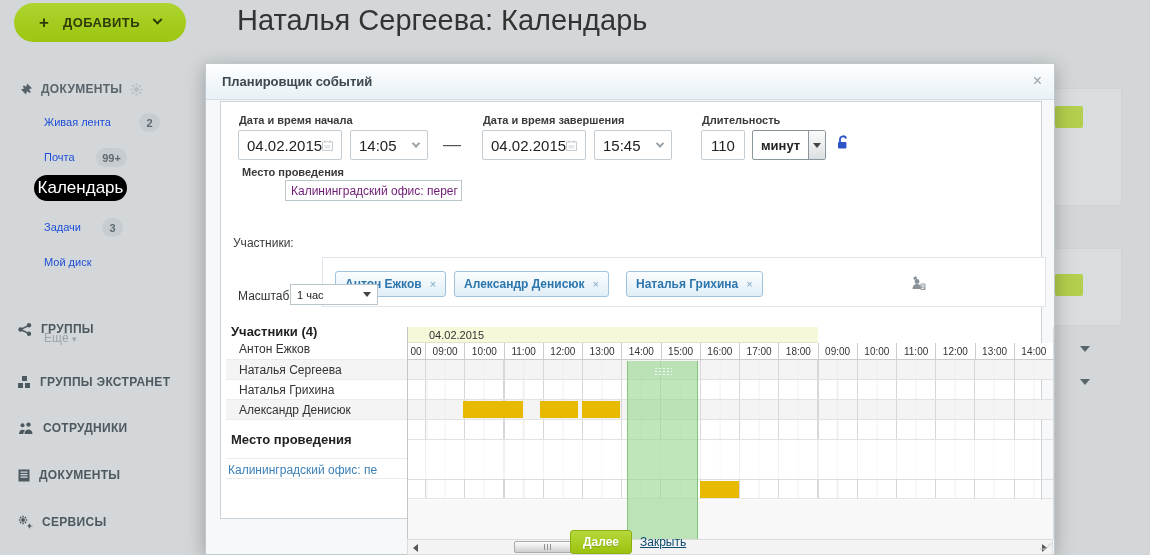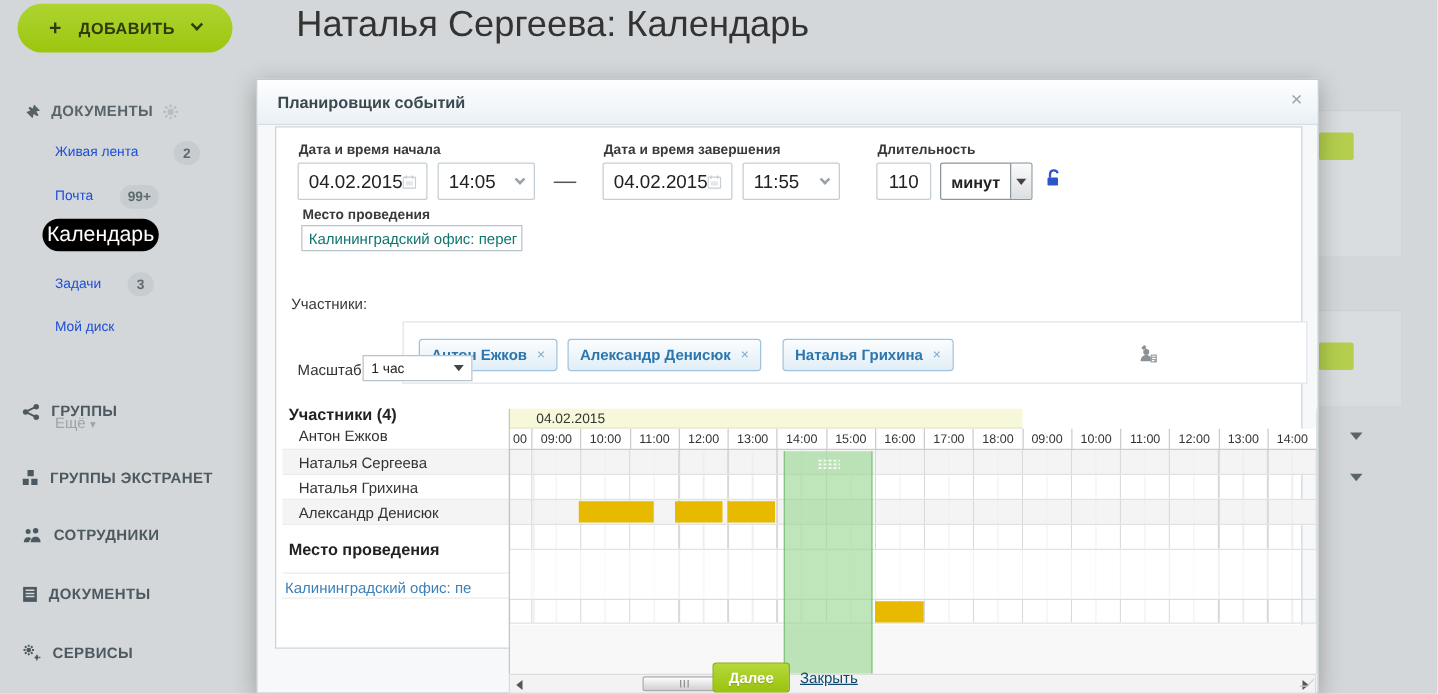--- a/index.html
+++ b/index.html
@@ -56,21 +56,21 @@
     border-bottom:2px solid #97a1a8; transform:rotate(45deg) translate(-1px,-1px); }
   .dash { position:absolute; font-size:18px; color:#555; }
   .unit-sel { position:absolute; border:1px solid #8b959c; border-radius:2px; background:#fff;
     height:30px; display:flex; align-items:stretch; }
   .unit-sel .u-lbl { font-size:13px; font-weight:bold; color:#222; display:flex; align-items:center; padding:0 8px; }
   .unit-sel .u-arrow { width:17px; border-left:1px solid #8b959c;
     background:linear-gradient(#fbfbfb,#dcdfe1); display:flex; align-items:center; justify-content:center; }
   .tri-down { width:0; height:0; border-left:4px solid transparent; border-right:4px solid transparent;
     border-top:5px solid #444; }
   .small-inp { position:absolute; background:#fff; border:1px solid #b9c4cb; font-size:12px;
-    color:#0f766e; display:flex; align-items:center; padding:0 5px; white-space:nowrap; overflow:hidden; }
+    color:#701a75; display:flex; align-items:center; padding:0 5px; white-space:nowrap; overflow:hidden;margin-left:44px; }
 
   
   .chip-box { position:absolute; left:101px; top:155px; width:724px; height:50px;
     background:#fff; border:1px solid #dfe5ea; }
   .chip { position:absolute; top:13px; height:26px; border:1px solid #9fc3de; border-radius:3px;
     background:linear-gradient(#fbfdfe,#e1eef7); display:flex; align-items:center; gap:8px;
     padding:0 9px; font-size:12px; font-weight:bold; color:#2c76ad; cursor:pointer; }
   .chip .x { color:#7da9c8; font-size:11px; font-weight:normal; }
 
   
@@ -254,21 +254,21 @@
     <div class="inp" style="left:261px;top:28px;width:104px">
       <span>04.02.2015</span>
       <span class="spacer"></span>
       <svg width="13" height="13" viewBox="0 0 13 13">
           <rect x="0.5" y="2" width="12" height="10.5" rx="1" fill="none" stroke="#c6cdd3" stroke-width="1.3"></rect>
           <path d="M3.5 0.5v3M9.5 0.5v3" stroke="#c6cdd3" stroke-width="1.3"></path>
           <rect x="3" y="6" width="7" height="4" fill="#e4e8eb"></rect>
         </svg>
     </div>
     <div class="inp" style="left:373px;top:28px;width:78px">
-      <span>11:55</span>
+      <span>15:45</span>
       <span class="spacer"></span>
         <span class="chev-sm"></span>
     </div>
     <span class="f-label" style="left:481px;top:12px">Длительность</span>
     <div class="inp" style="left:480px;top:28px;width:44px;justify-content:center">
       <span>110</span>
     </div>
     <div class="unit-sel" style="left:531px;top:28px">
       <span class="u-lbl">минут</span>
       <span class="u-arrow">

